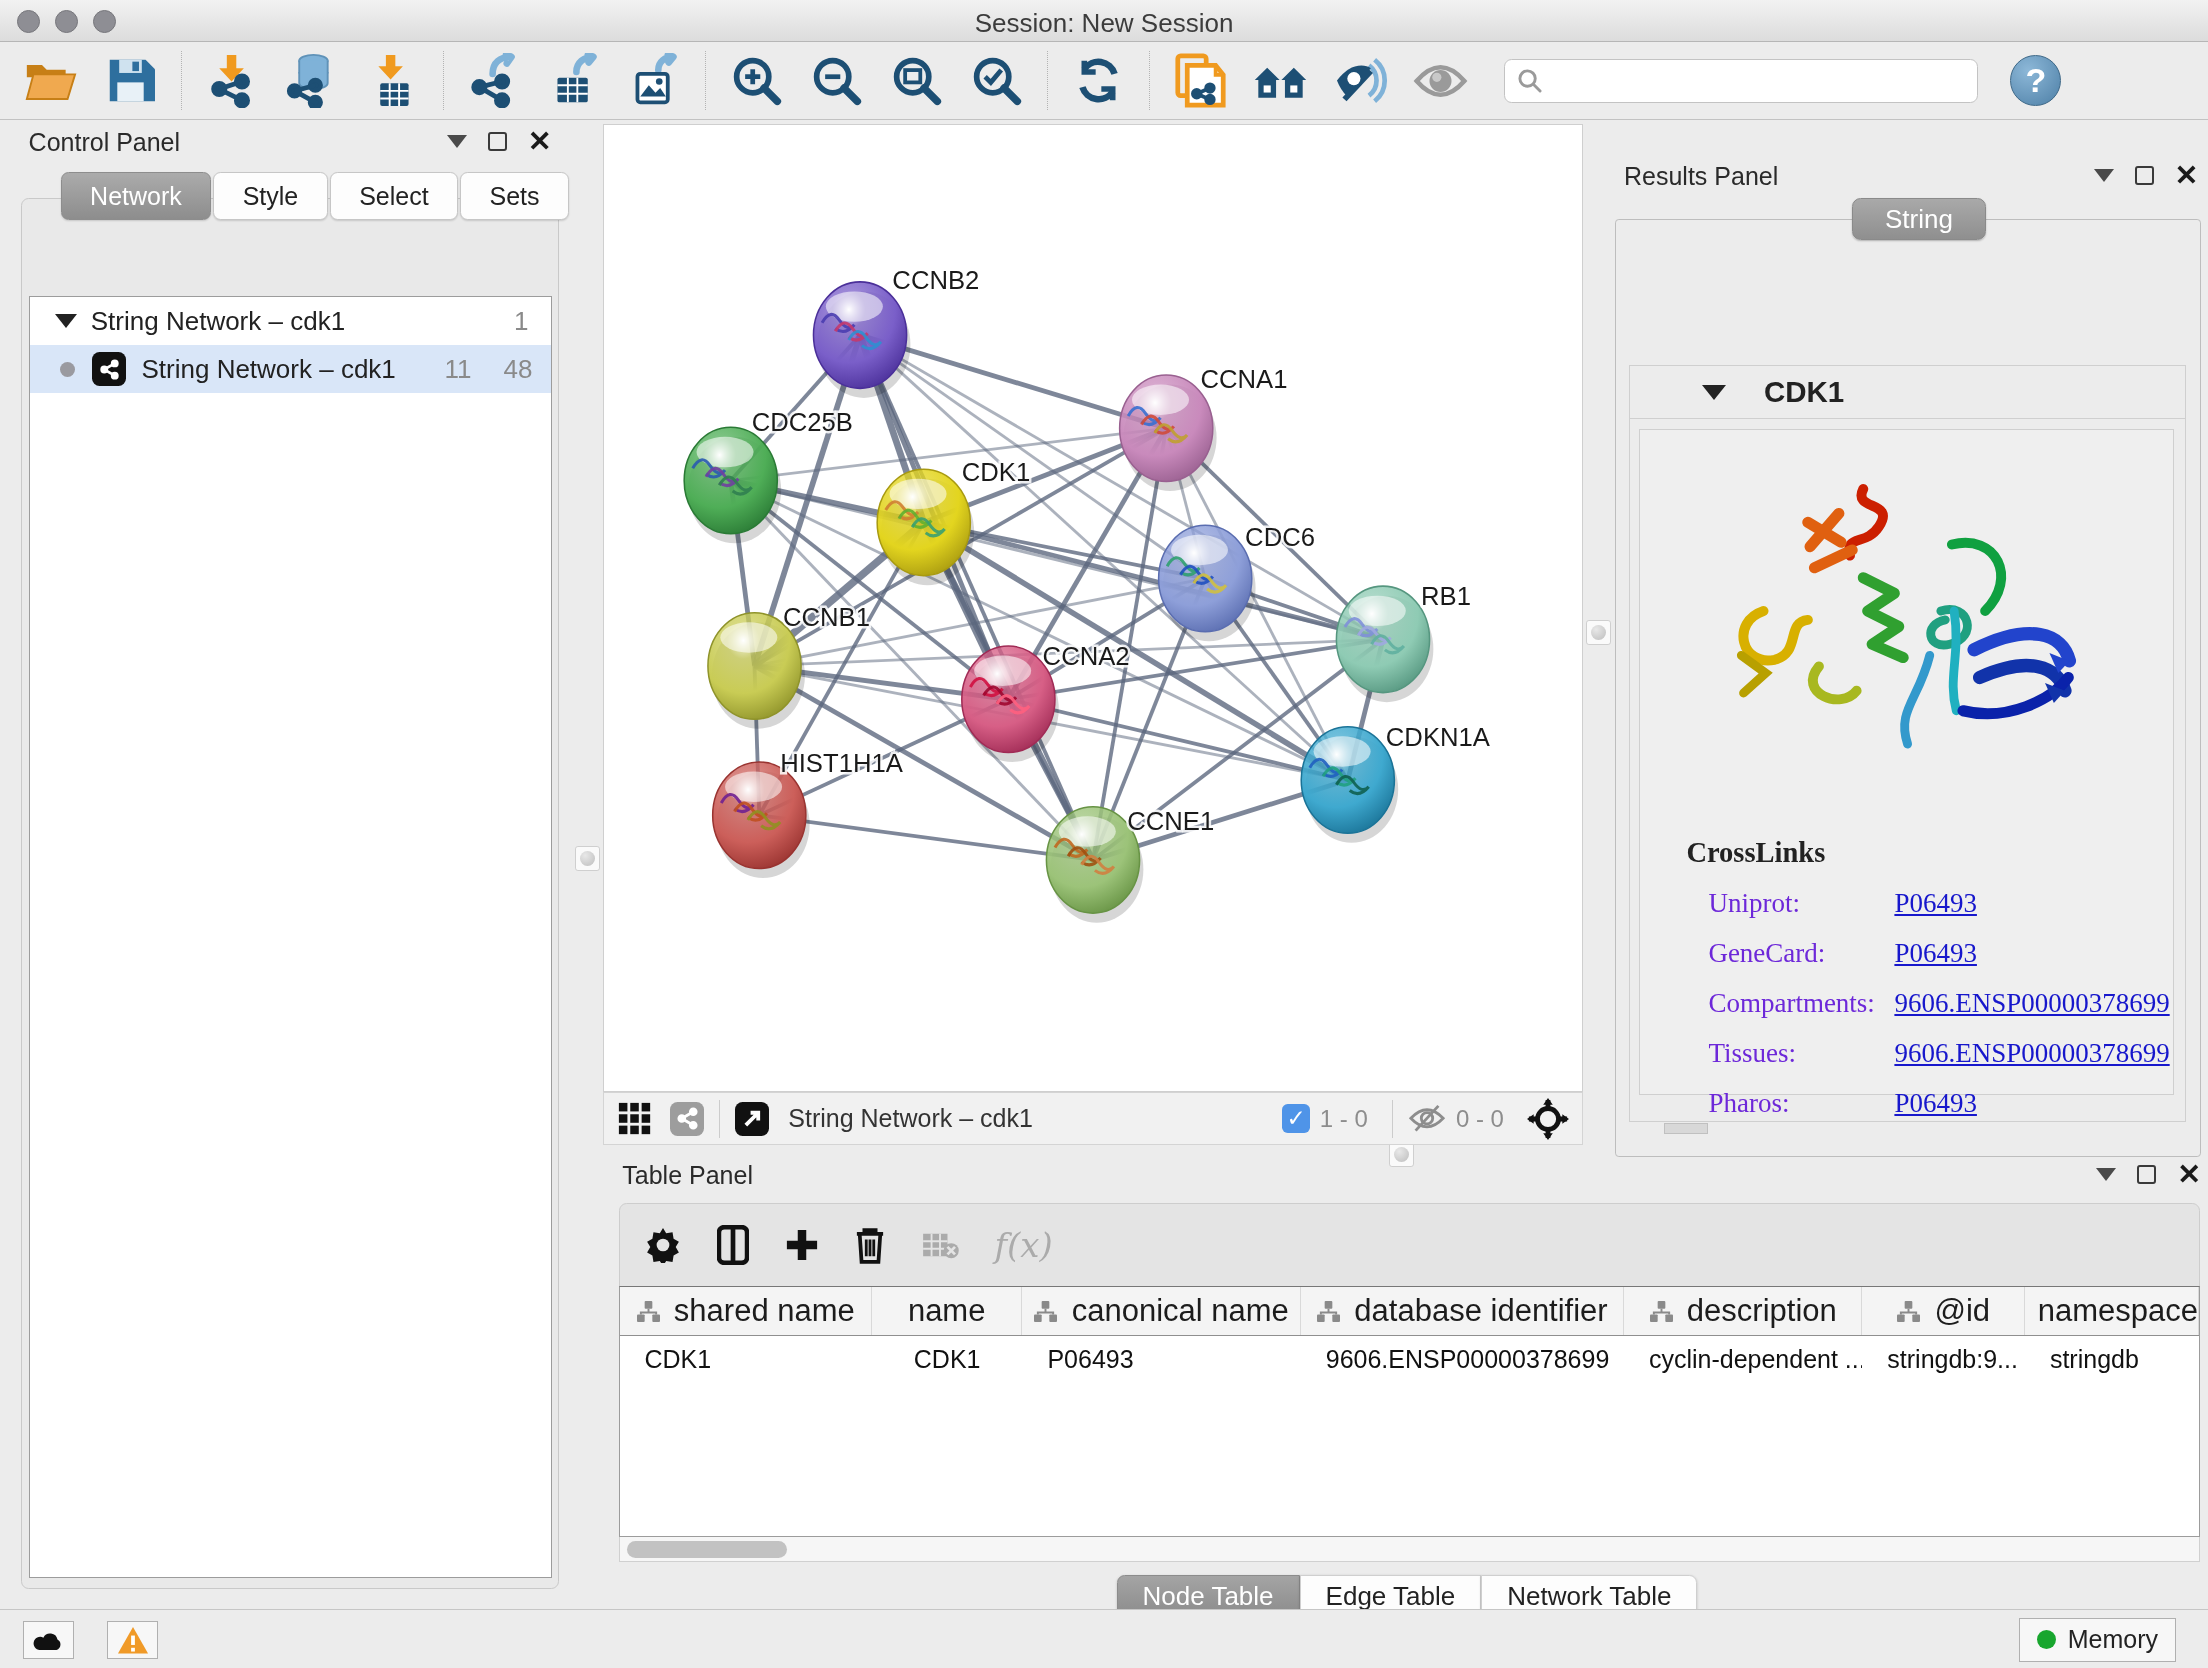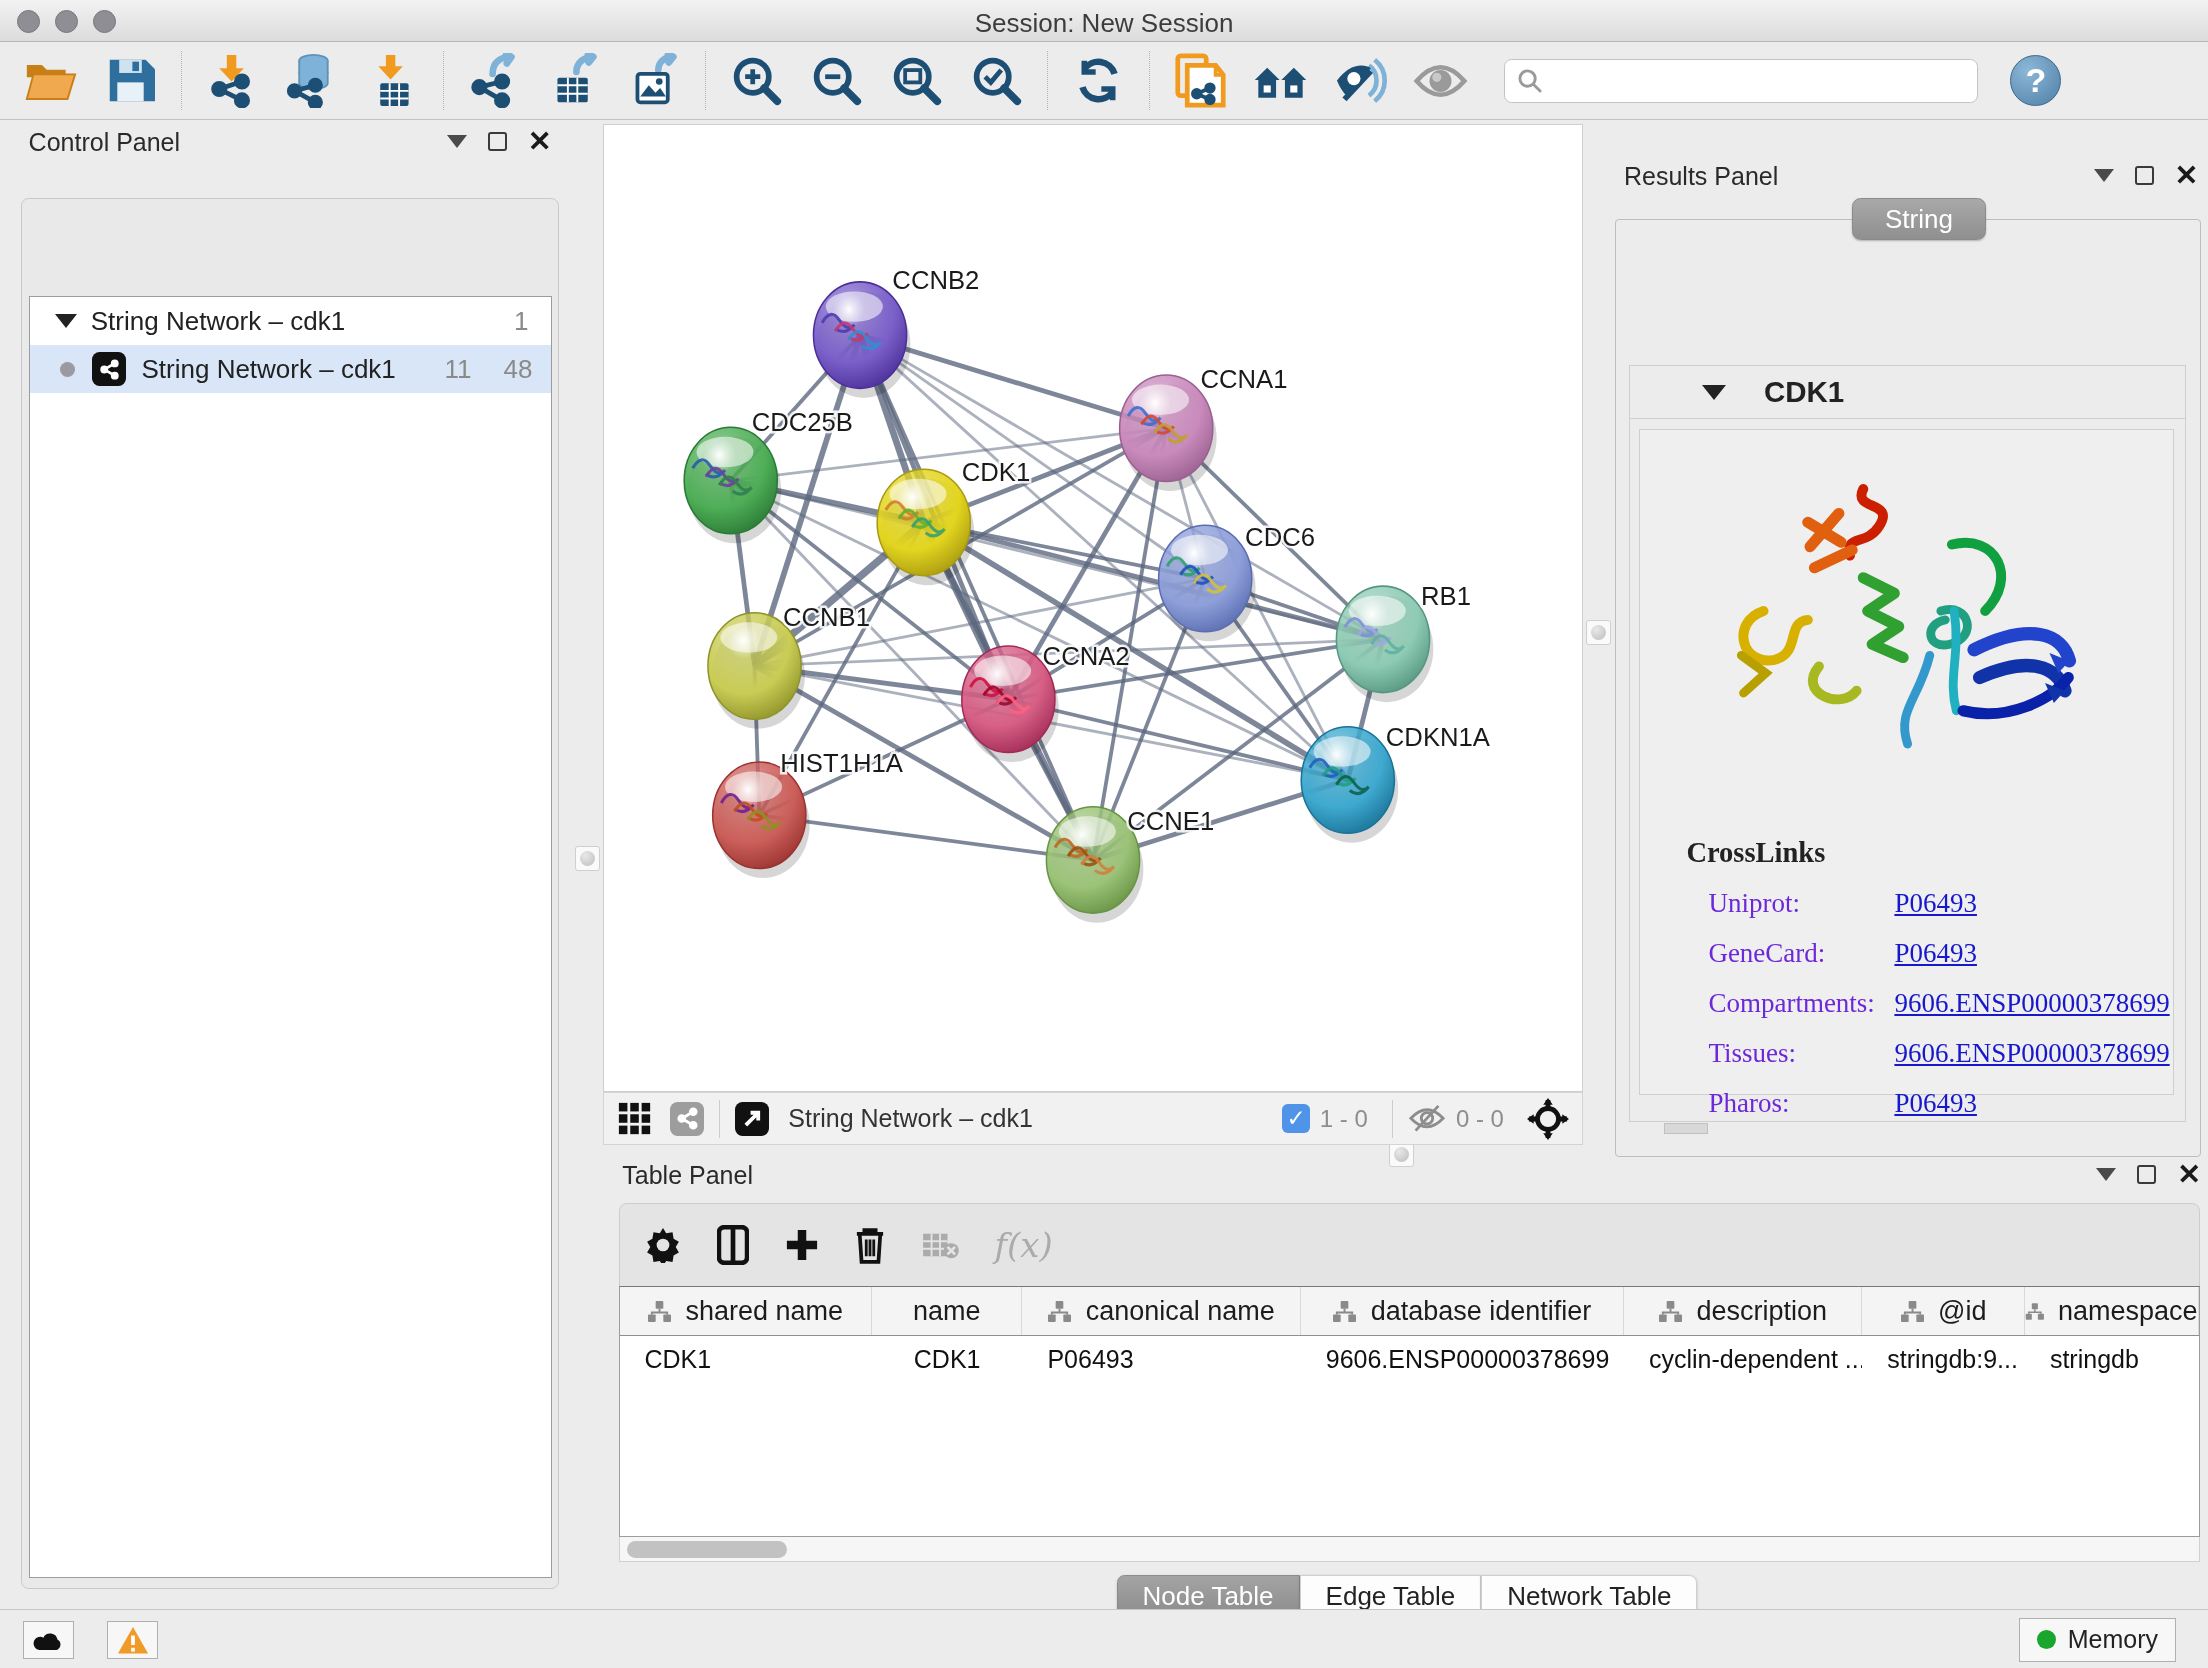--- a/index.html
+++ b/index.html
@@ -113,21 +113,21 @@
   .tp-toolbar { position:absolute; left:9.5px; top:46px; width:1581px; height:84px;
     background:#e4e4e4; border:1px solid #cdcdcd; border-radius:7.6px 7.6px 0 0;
     display:flex; align-items:center; gap:36px; padding:0 25px; }
   .tp-ico { font-size:36px; color:#111; display:flex; align-items:center; justify-content:center; }
   .tp-ico.disabled { color:#a9a9a9; }
   .fx { font-family:"DejaVu Serif", serif; font-style:italic; font-size:34px; color:#ababab; }
   .tp-grid { position:absolute; left:9.5px; top:129px; width:1581px; height:251px; background:#fff;
     border:1px solid #9c9c9c; border-top:1.9px solid #777; overflow:hidden; }
   .tg-header { display:flex; height:49px; background:#f4f4f4; border-bottom:1.9px solid #8f8f8f; }
   .tg-hcell { display:flex; align-items:center; justify-content:center; gap:13.3px;
-    font-size:27px; color:#1c1c1c; border-right:1px solid #d9d9d9; overflow:hidden; white-space:nowrap; }
+    font-size:31px; color:#1c1c1c; border-right:1px solid #d9d9d9; overflow:hidden; white-space:nowrap; }
   .tg-row { display:flex; height:46px; }
   .tg-cell { font-size:25px; color:#111; padding-left:25px; display:flex; align-items:center;
     overflow:hidden; white-space:nowrap; }
   .tg-cell.center { justify-content:center; padding-left:0; }
   .tp-hscroll { position:absolute; left:9.5px; top:380px; width:1581px; height:25px; background:#f6f6f6;
     border:1px solid #d0d0d0; border-top:none; }
   .tp-thumb { position:absolute; left:7.6px; top:3.8px; width:160px; height:17px; background:#c2c2c2; border-radius:8.6px; }
   .tp-tabs { position:absolute; left:0; width:1596px; top:418px; display:flex; justify-content:center; }
   .tp-tab { height:42px; padding:0 25px; background:#fdfdfd; border:1px solid #cfcfcf;
     font-size:26px; display:flex; align-items:center; box-shadow:0 1px 2.9px rgba(0,0,0,.2); }
@@ -363,20 +363,26 @@
                 <path d="M6 12 L18 5 M6 12 L18 19" fill="none"></path>
               </g>
             </svg>
     </span>
     <span>String Network – cdk1</span>
     <span class="tree-count">11</span>
     <span class="tree-count" style="margin-left:32px;margin-right:19px">48</span>
   </div>
       </div>
   </div>
+  <div class="cp-tabs" id="cp-tabs">
+      <div class="tab-btn sel">Network</div>
+      <div class="tab-btn">Style</div>
+      <div class="tab-btn">Select</div>
+      <div class="tab-btn">Sets</div>
+    </div>
 </div>
 
 <div class="splitter-handle" style="left:575px;top:846px;"></div>
 <div class="splitter-handle" style="left:1586px;top:620px;"></div>
 <div class="splitter-handle" style="left:1389px;top:1142px;"></div>
 
 <div class="net-canvas">
   <svg id="net-svg" width="978" height="966" viewBox="0 0 1028 1016">
       <defs>
         <radialGradient id="g0" cx="38%" cy="26%" r="80%">

